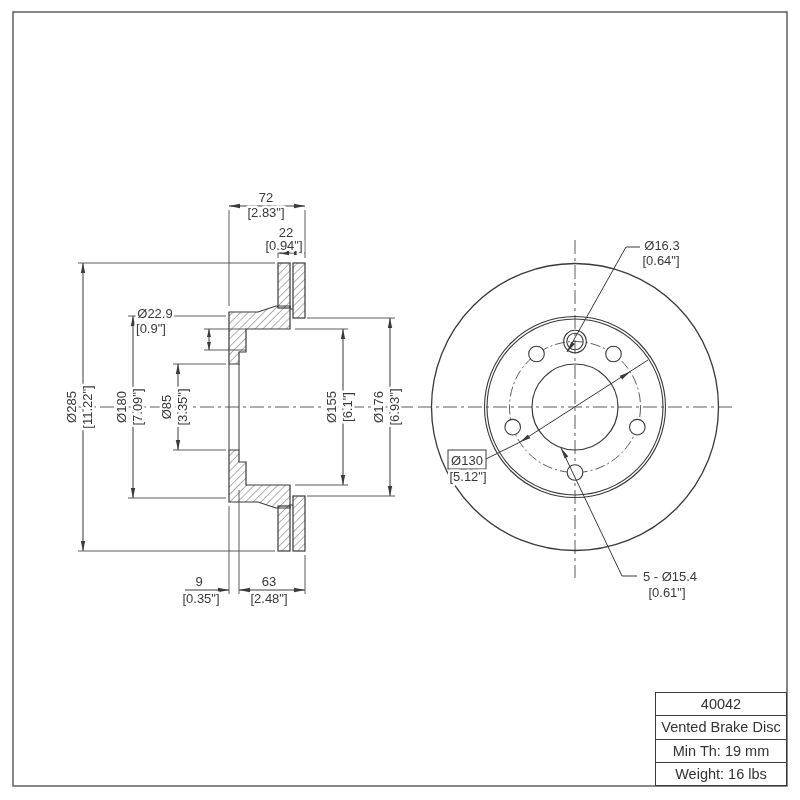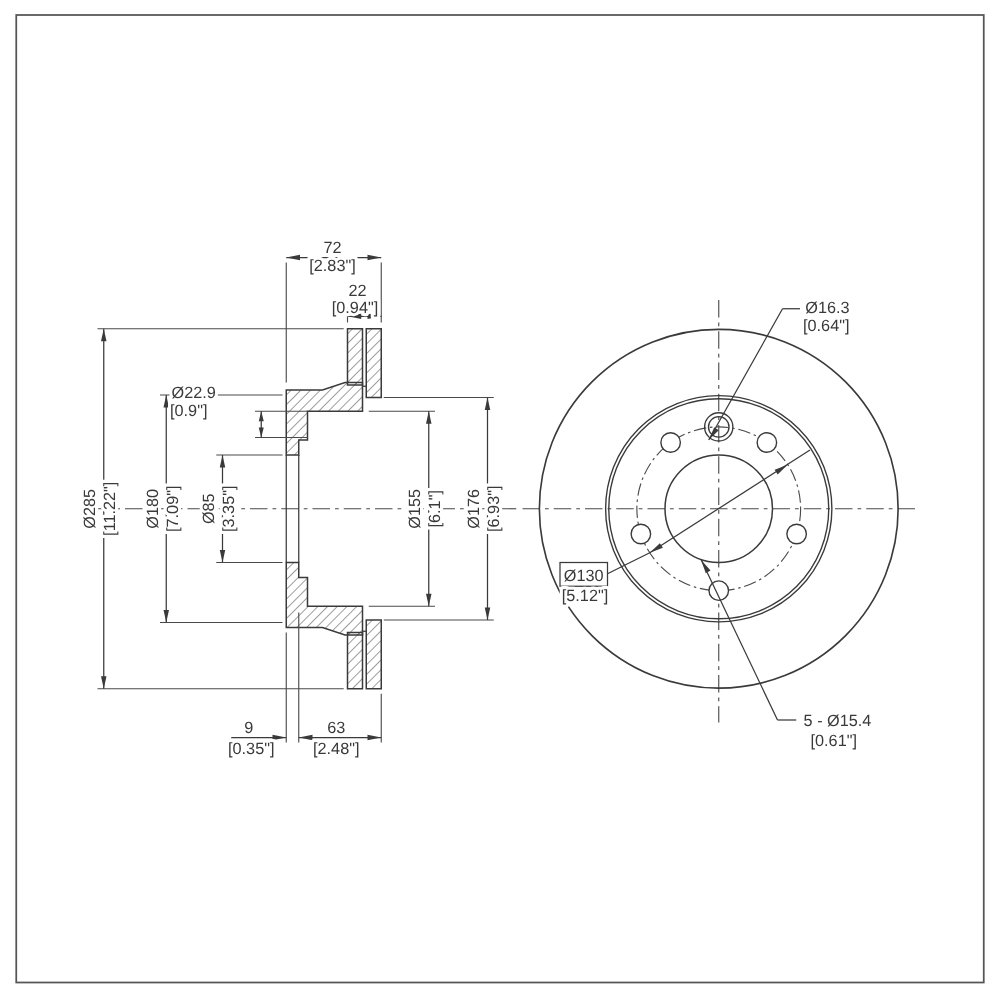--- a/index.html
+++ b/index.html
@@ -183,14 +183,20 @@
     <text x="468" y="481" text-anchor="middle">[5.12"]</text>
 
     <text x="662" y="250" text-anchor="middle">Ø16.3</text>
     <text x="661" y="265" text-anchor="middle">[0.64"]</text>
 
     <text x="670" y="581" text-anchor="middle">5 - Ø15.4</text>
     <text x="667" y="597" text-anchor="middle">[0.61"]</text>
   </g>
 </svg>
 
-
+<div class="titleblock">
+  <div class="row">40042</div>
+  <div class="row">Vented Brake Disc</div>
+  <div class="row">Min Th: 19 mm</div>
+  <div class="row">Weight: 16 lbs</div>
 </div>
 
+</div>
+
 </body></html>

